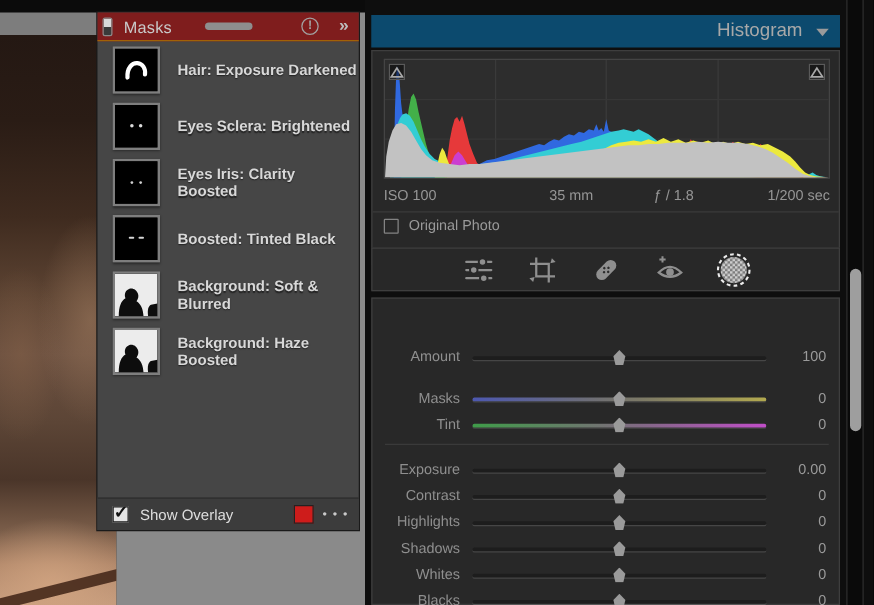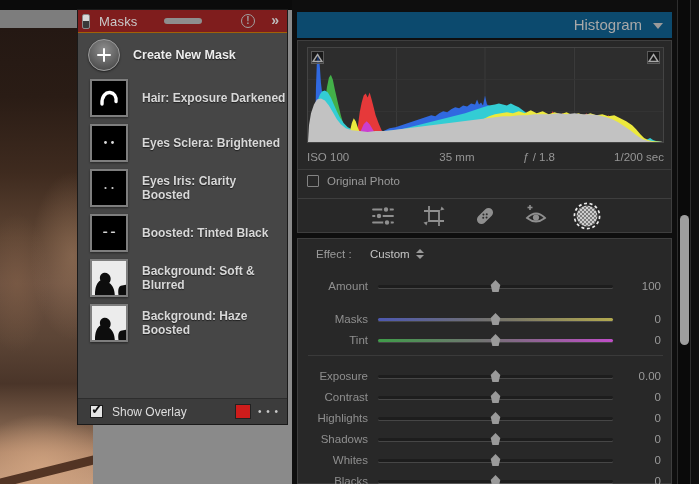--- a/index.html
+++ b/index.html
@@ -122,24 +122,20 @@
   <div class="masks-panel">
     <div class="masks-header">
       <span class="panel-toggle"></span>
       <span class="masks-title">Masks</span>
       <span class="drag-pill"></span>
       <span class="hdr-help">!</span>
       <span class="hdr-collapse">»</span>
     </div>
 
     <div class="masks-body">
-      <div class="create-row">
-        <span class="create-circle"></span>
-        <span class="create-label">Create New Mask</span>
-      </div>
 
 
       <div class="mask-item">
         <span class="thumb">
           <svg width="34" height="34" viewBox="0 0 34 34">
               <rect width="34" height="34" fill="#000"></rect>
               <path d="M10 23c-.5-8 4-12 8-11.5 4 .5 6.5 4 6 9" stroke="#fff" stroke-width="3.4" fill="none" stroke-linecap="round"></path>
             </svg>
         </span>
         <span class="mask-label">Hair: Exposure Darkened</span>
@@ -317,30 +313,20 @@
                 <rect x="2" y="2" width="2" height="2" fill="#cdcdcd"></rect>
               </pattern>
             </defs>
             <circle cx="15" cy="15" r="10.5" fill="url(#chk)"></circle>
             <circle cx="15" cy="15" r="12.6" fill="none" stroke="#ececec" stroke-width="1.7" stroke-dasharray="3 2.6"></circle>
           </svg>
       </span>
     </div>
 
     <div class="block blk-effect">
-      <div class="effect-row">
-        <span class="effect-label">Effect :</span>
-        <span class="effect-select">
-          <span>Custom</span>
-          <span class="updown">
-              <i class="u"></i>
-              <i class="d"></i>
-            </span>
-        </span>
-      </div>
 
       <div class="srow" style="top:38px;">
         <span class="slabel">Amount</span>
         <span class="track-wrap">
             <span class="track"></span>
             <span class="handle"></span>
           </span>
         <span class="sval">100</span>
       </div>
 

